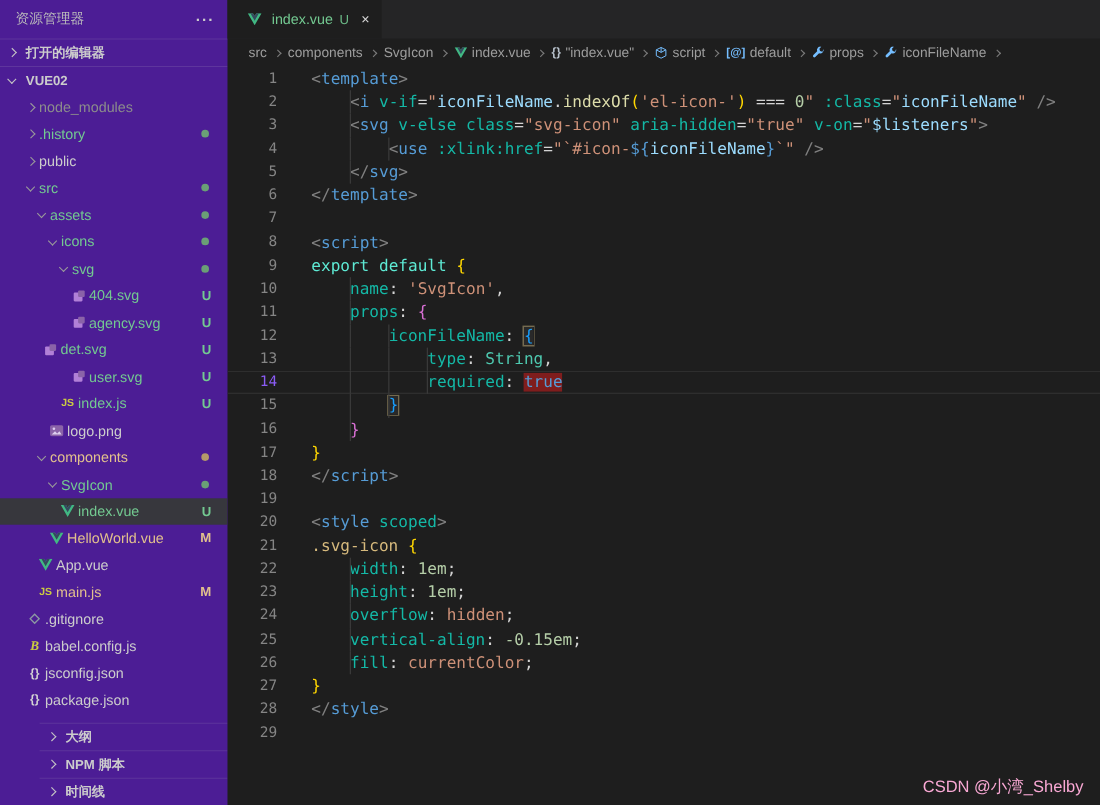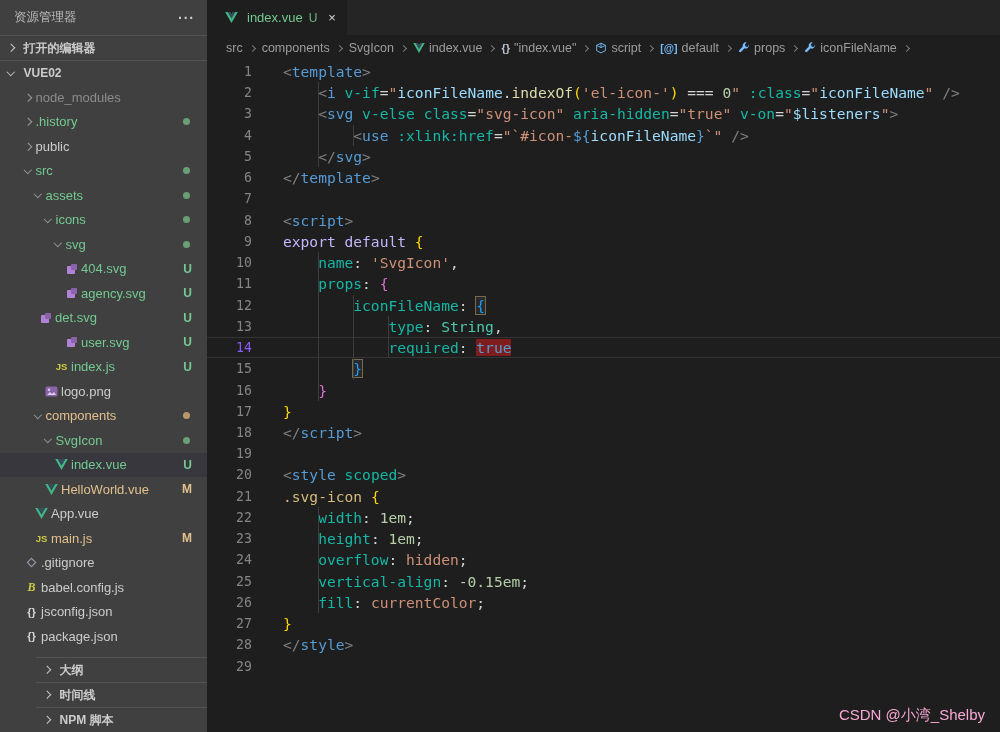--- a/index.html
+++ b/index.html
@@ -1,21 +1,21 @@
 <!DOCTYPE html>
 <html><head>
 <meta charset="utf-8">
 <style>
   * { margin:0; padding:0; box-sizing:border-box; }
   body { background:#111; }
   .app { position:relative; width:1000px; height:732px; background:#1e1e1e; overflow:hidden;
          font-family:"Liberation Sans", sans-serif; color:#cccccc; }
 
   
-  .sidebar { position:absolute; left:0; top:0; width:207px; height:732px; background:#404040;
+  .sidebar { position:absolute; left:0; top:0; width:207px; height:732px; background:#4c1d95;
              display:flex; flex-direction:column; overflow:hidden; }
   .sb-header { height:35px; flex:0 0 35px; display:flex; align-items:center; padding:0 12px 0 14px;
                font-size:12.5px; color:#bbbbbb; }
   .more { margin-left:auto; color:#cccccc; font-weight:bold; font-size:14px; letter-spacing:1px; cursor:pointer; }
   .sb-section { height:25px; flex:0 0 25px; display:flex; align-items:center; gap:5px; padding-left:5px;
                 font-weight:bold; font-size:12px; color:#cccccc; border-top:1px solid rgba(204,204,204,.14); cursor:pointer; }
   .chev { display:inline-block; width:5.5px; height:5.5px; border-right:1.4px solid #c5c5c5;
           border-bottom:1.4px solid #c5c5c5; transform:rotate(-45deg); margin:0 5px 0 3px; flex:0 0 auto; }
   .chev.down { transform:rotate(45deg); margin-top:-3px; }
   .chev.dim { border-color:#9a9a9a; }
@@ -54,21 +54,21 @@
   .code { position:relative; font-family:"DejaVu Sans Mono","Liberation Mono",monospace;
           font-size:14.6px; line-height:21.24px; }
   .cline { position:relative; height:21.24px; white-space:pre; }
   .cline.current { box-shadow: inset 0 1px 0 #343434, inset 0 -1px 0 #343434; }
   .lnum { position:absolute; left:0; top:0; width:45px; text-align:right; color:#858585;
           font-size:13.2px; line-height:21.24px; }
   .cline.current .lnum { color:#8b5cf6; }
   .ltext { position:absolute; left:76px; top:0; height:100%; }
   .ig { position:absolute; top:0; bottom:0; width:1px; background:#3c3c3c; }
   .c-pun{color:#808080} .c-tag{color:#569cd6} .c-attr{color:#14b8a6} .c-str{color:#ce9178}
-  .c-kw{color:#c4b5fd} .c-fn{color:#dcdcaa} .c-num{color:#b5cea8} .c-type{color:#4ec9b0}
+  .c-kw{color:#5eead4} .c-fn{color:#dcdcaa} .c-num{color:#b5cea8} .c-type{color:#4ec9b0}
   .c-const{color:#569cd6} .c-cls{color:#d7ba7d} .c-b1{color:#ffd700} .c-b2{color:#da70d6}
   .c-b3{color:#179fff} .c-op{color:#d4d4d4} .c-var{color:#9cdcfe} .c-tpl{color:#569cd6} .c-ws{}
   .sel { background:#7f1d1d; }
   .bm { box-shadow:0 0 0 1px rgba(190,172,120,.55); background:rgba(120,120,120,.12); }
 
   .watermark { position:absolute; right:15px; bottom:7px; color:#f9a8d4; font-size:15px; }
 </style>
 </head>
 <body>
 
@@ -251,25 +251,25 @@
           <span class="tlabel default">package.json</span>
         </div>
       </div>
     <div class="sb-bottom">
       <div class="sb-section">
         <span class="chev"></span>
         <span>大纲</span>
       </div>
       <div class="sb-section">
         <span class="chev"></span>
-        <span>时间线</span>
+        <span>NPM 脚本</span>
       </div>
       <div class="sb-section">
         <span class="chev"></span>
-        <span>NPM 脚本</span>
+        <span>时间线</span>
       </div>
     </div>
   </aside>
 
   <main class="main">
     <div class="tabbar">
       <div class="tab">
         <span class="ficon" id="tab-vue-icon">
             <svg width="13" height="11" viewBox="0 0 24 21">
               <path fill="#41b883" d="M14.9 0L12 5 9.1 0H0l12 20.8L24 0z"></path>

